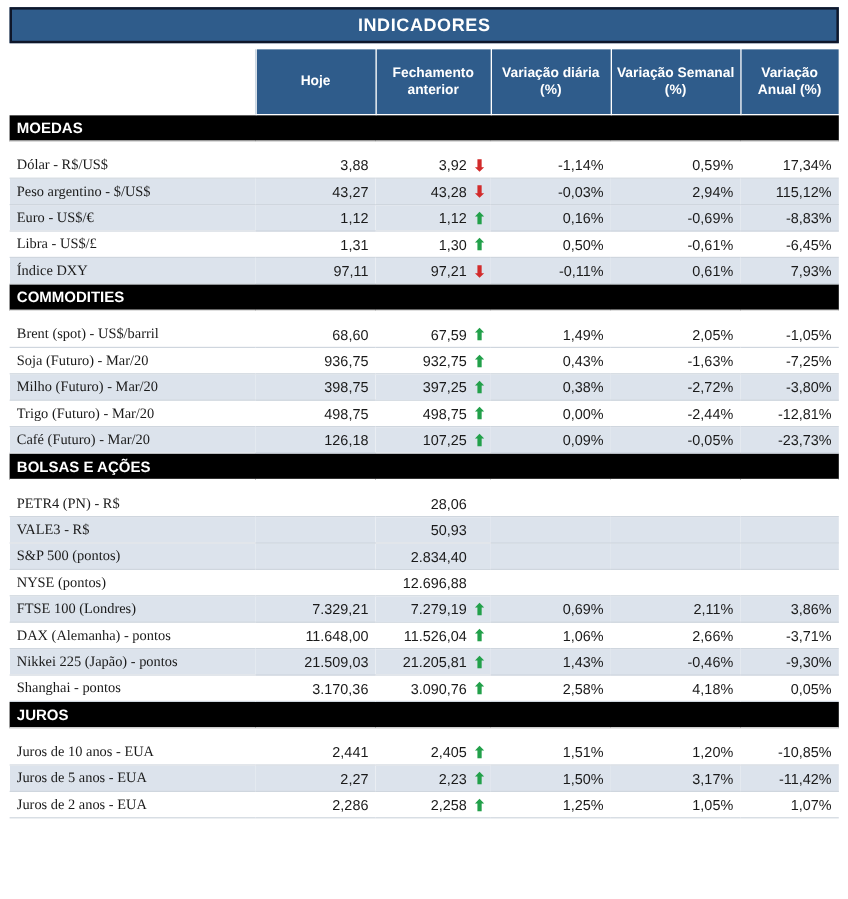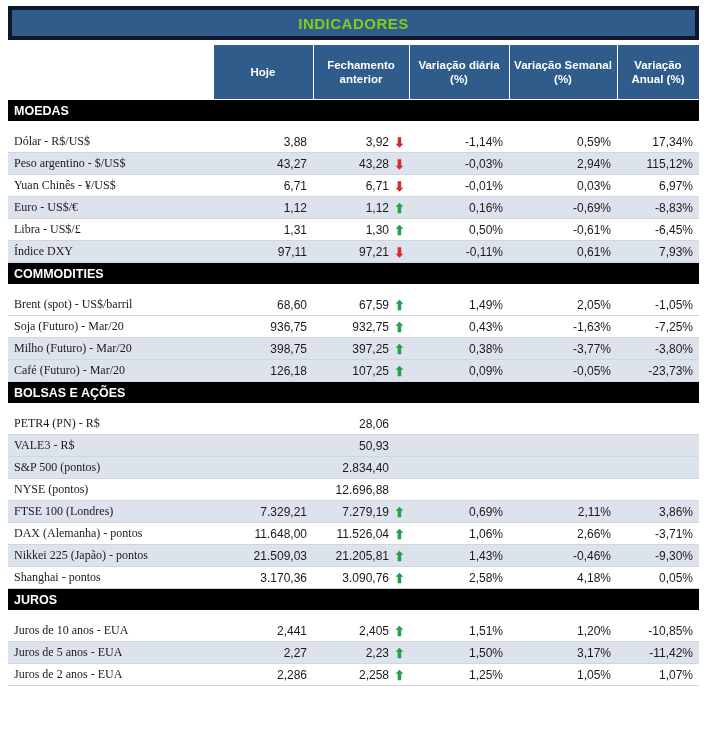--- a/index.html
+++ b/index.html
@@ -20,22 +20,22 @@
     height: 749px;
     position: relative;
     box-sizing: border-box;
   }
   
   .title-bar {
     margin: 6px 8px 4px 8px;
     height: 26px;
     background: #2e5b8a;
     background: #2f5c8b;
-    border: 4px solid #0f172a;
-    color: #84cc16;
+    border: 2px solid #0f172a;
+    color: #ffffff;
     font-size: 15px;
     font-weight: bold;
     letter-spacing: 0.5px;
     display: flex;
     align-items: center;
     justify-content: center;
   }
   
   table.ind {
     border-collapse: collapse;
@@ -165,28 +165,20 @@
           <td class="num"><span>17,34%</span></td>
         </tr>
         <tr class="data alt">
           <td class="name"><span>Peso argentino - $/US$</span></td>
           <td class="num"><span>43,27</span></td>
           <td class="num arrowcell"><span>43,28</span><span class="arrow down">⬇</span></td>
           <td class="num"><span>-0,03%</span></td>
           <td class="num"><span>2,94%</span></td>
           <td class="num"><span>115,12%</span></td>
         </tr>
-        <tr class="data">
-          <td class="name"><span>Yuan Chinês - ¥/US$</span></td>
-          <td class="num"><span>6,71</span></td>
-          <td class="num arrowcell"><span>6,71</span><span class="arrow down">⬇</span></td>
-          <td class="num"><span>-0,01%</span></td>
-          <td class="num"><span>0,03%</span></td>
-          <td class="num"><span>6,97%</span></td>
-        </tr>
         <tr class="data alt">
           <td class="name"><span>Euro - US$/€</span></td>
           <td class="num"><span>1,12</span></td>
           <td class="num arrowcell"><span>1,12</span><span class="arrow up">⬆</span></td>
           <td class="num"><span>0,16%</span></td>
           <td class="num"><span>-0,69%</span></td>
           <td class="num"><span>-8,83%</span></td>
         </tr>
         <tr class="data">
           <td class="name"><span>Libra - US$/£</span></td>
@@ -224,22 +216,30 @@
           <td class="num arrowcell"><span>932,75</span><span class="arrow up">⬆</span></td>
           <td class="num"><span>0,43%</span></td>
           <td class="num"><span>-1,63%</span></td>
           <td class="num"><span>-7,25%</span></td>
         </tr>
         <tr class="data alt">
           <td class="name"><span>Milho (Futuro) - Mar/20</span></td>
           <td class="num"><span>398,75</span></td>
           <td class="num arrowcell"><span>397,25</span><span class="arrow up">⬆</span></td>
           <td class="num"><span>0,38%</span></td>
-          <td class="num"><span>-3,77%</span></td>
+          <td class="num"><span>-2,72%</span></td>
           <td class="num"><span>-3,80%</span></td>
+        </tr>
+        <tr class="data">
+          <td class="name"><span>Trigo (Futuro) - Mar/20</span></td>
+          <td class="num"><span>498,75</span></td>
+          <td class="num arrowcell"><span>498,75</span><span class="arrow up">⬆</span></td>
+          <td class="num"><span>0,00%</span></td>
+          <td class="num"><span>-2,44%</span></td>
+          <td class="num"><span>-12,81%</span></td>
         </tr>
         <tr class="data alt">
           <td class="name"><span>Café (Futuro) - Mar/20</span></td>
           <td class="num"><span>126,18</span></td>
           <td class="num arrowcell"><span>107,25</span><span class="arrow up">⬆</span></td>
           <td class="num"><span>0,09%</span></td>
           <td class="num"><span>-0,05%</span></td>
           <td class="num"><span>-23,73%</span></td>
         </tr>
         <tr class="section">

